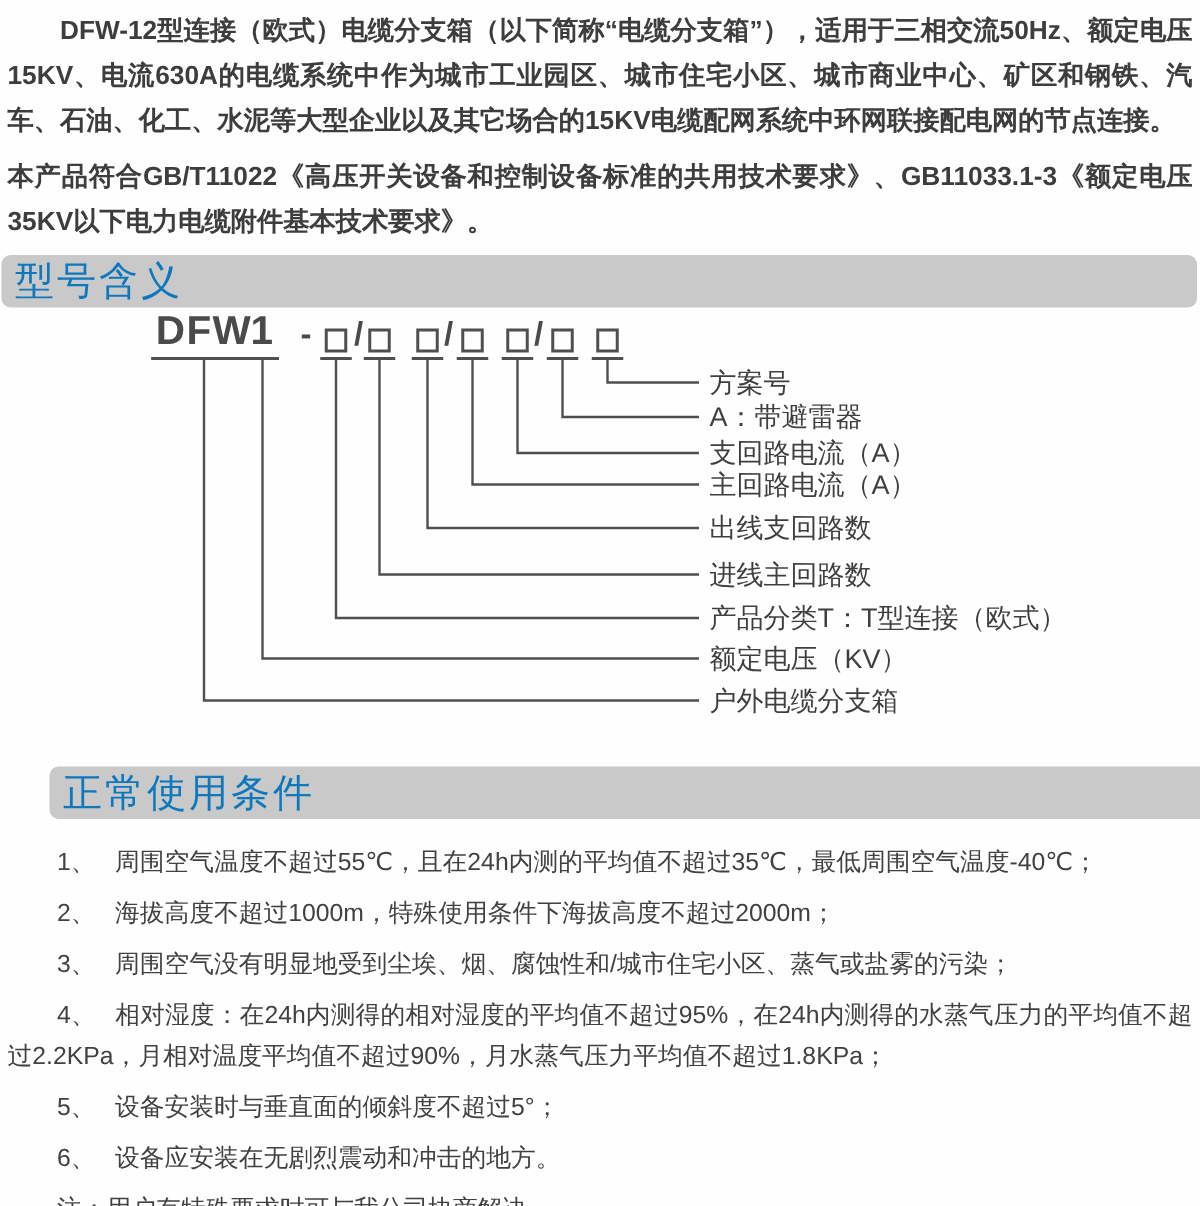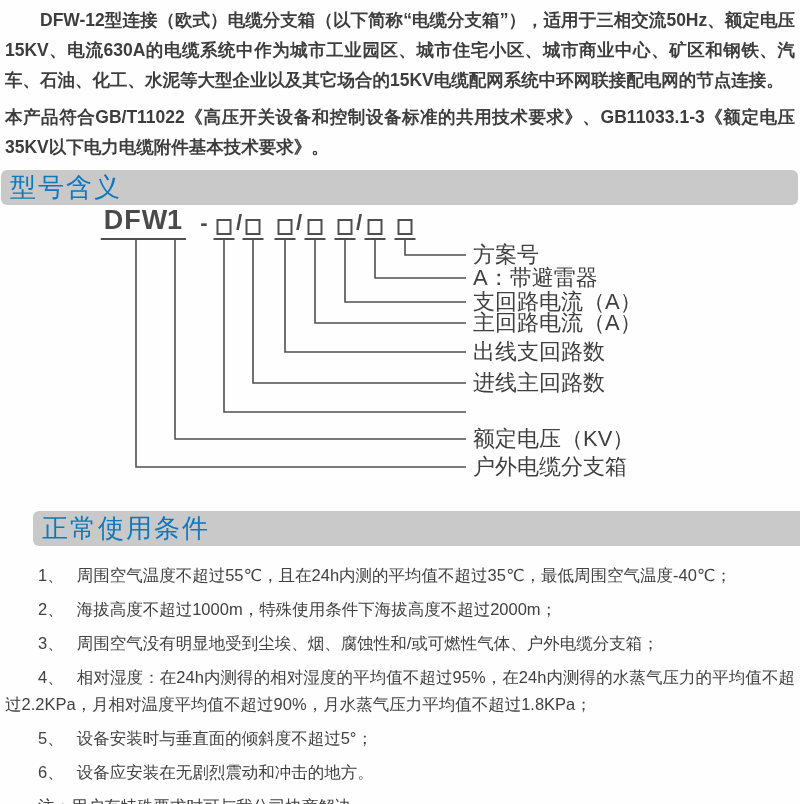--- a/index.html
+++ b/index.html
@@ -28,21 +28,21 @@
   
   .diagram{position:absolute;left:0;top:210px;width:800px;height:300px;}
   .diagram svg{position:absolute;left:0;top:0;}
   .seg{position:absolute;top:5px;height:21px;transform:translateX(-50%);
        display:flex;align-items:flex-end;justify-content:center;
        color:#4a4a4a;font-weight:bold;white-space:nowrap;}
   .underl{border-bottom:2px solid #4f4f4f;padding:0 3px 2px;}
   .code-text{font-size:27px;letter-spacing:1px;}
   .sym{font-size:22px;}
   .boxglyph{width:11px;height:12px;border:2.5px solid #4f4f4f;margin-bottom:1px;}
-  .dlabel{position:absolute;left:473px;font-size:22px;color:#3f3f3f;
+  .dlabel{position:absolute;left:473px;font-size:18px;color:#3f3f3f;
           white-space:nowrap;line-height:20px;}
 
   
   .conds{position:absolute;left:5px;top:562px;width:790px;}
   .conds p{margin:0 0 7px;font-size:16.5px;line-height:27px;
            text-align:justify;color:#414141;text-indent:2em;}
   .num{padding-right:13px;}
 </style>
 </head>
 <body>
@@ -100,31 +100,32 @@
     <span class="seg underl" style="left:405px">
         <span class="boxglyph"></span>
       </span>
 
     <div class="dlabel" style="top:35px">方案号</div>
     <div class="dlabel" style="top:58px">A：带避雷器</div>
     <div class="dlabel" style="top:82px">支回路电流（A）</div>
     <div class="dlabel" style="top:103px">主回路电流（A）</div>
     <div class="dlabel" style="top:132px">出线支回路数</div>
     <div class="dlabel" style="top:163px">进线主回路数</div>
+    <div class="dlabel" style="top:192px">产品分类T：T型连接（欧式）</div>
     <div class="dlabel" style="top:219px">额定电压（KV）</div>
     <div class="dlabel" style="top:247px">户外电缆分支箱</div>
   </div>
 
   <div class="section-bar" id="bar2">
     <div class="title">正常使用条件</div>
   </div>
 
   <div class="conds">
     <p><span class="num">1、</span><span>周围空气温度不超过55℃，且在24h内测的平均值不超过35℃，最低周围空气温度-40℃；</span></p>
     <p><span class="num">2、</span><span>海拔高度不超过1000m，特殊使用条件下海拔高度不超过2000m；</span></p>
-    <p><span class="num">3、</span><span>周围空气没有明显地受到尘埃、烟、腐蚀性和/或可燃性气体、户外电缆分支箱；</span></p>
+    <p><span class="num">3、</span><span>周围空气没有明显地受到尘埃、烟、腐蚀性和/城市住宅小区、蒸气或盐雾的污染；</span></p>
     <p><span class="num">4、</span><span>相对湿度：在24h内测得的相对湿度的平均值不超过95%，在24h内测得的水蒸气压力的平均值不超过2.2KPa，月相对温度平均值不超过90%，月水蒸气压力平均值不超过1.8KPa；</span></p>
     <p><span class="num">5、</span><span>设备安装时与垂直面的倾斜度不超过5°；</span></p>
     <p><span class="num">6、</span><span>设备应安装在无剧烈震动和冲击的地方。</span></p>
     <p>注：用户有特殊要求时可与我公司协商解决。</p>
   </div>
 
 </div>
 
 </body></html>

